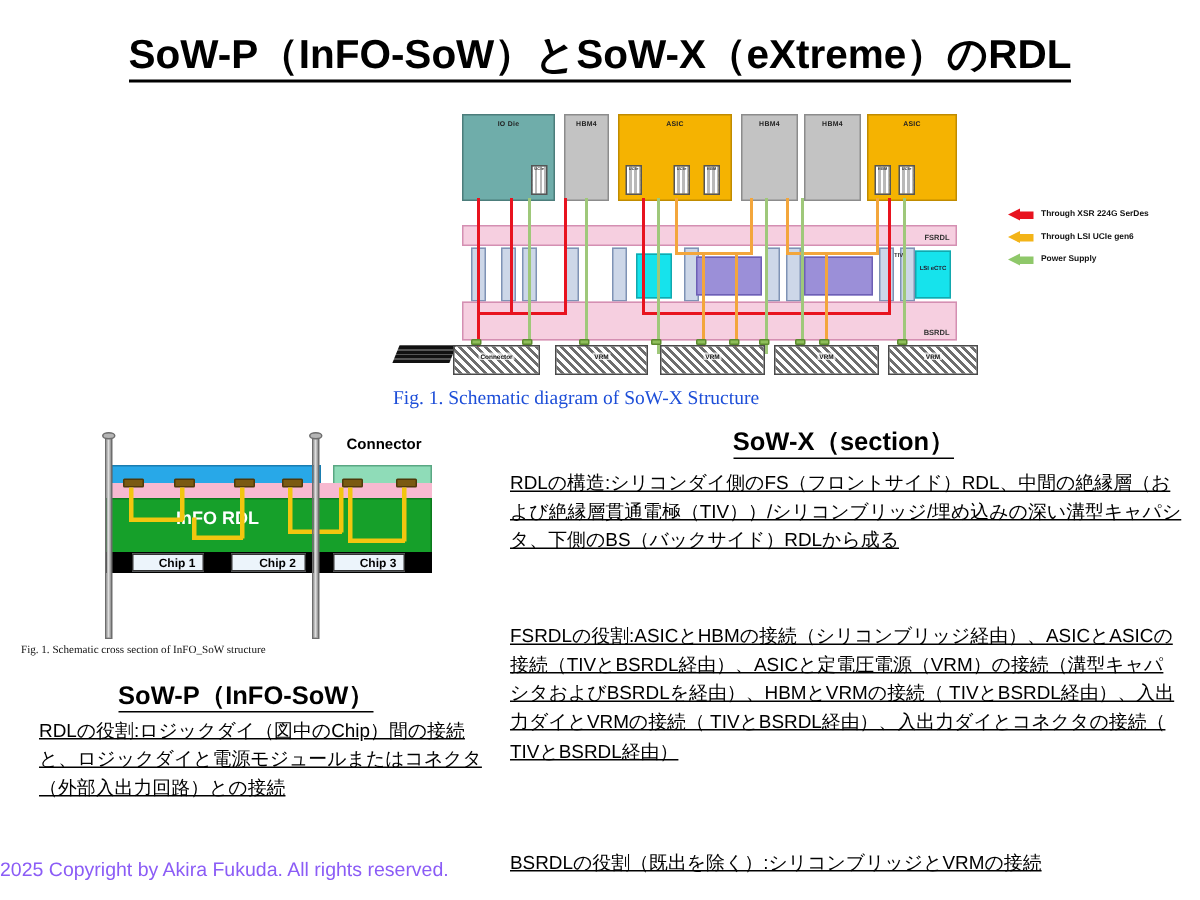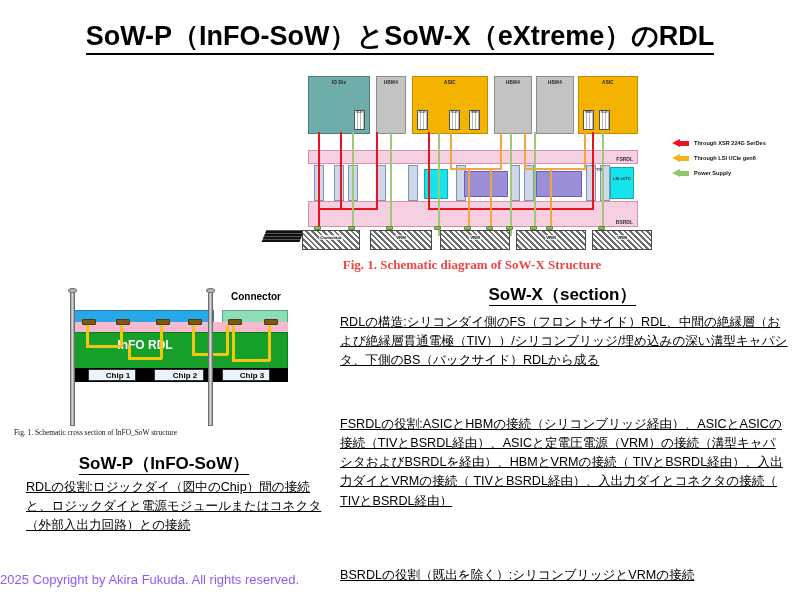--- a/index.html
+++ b/index.html
@@ -94,22 +94,22 @@
   .arrow b{
     position:absolute;left:9px;top:0;width:0;height:0;display:block;
     border-top:4.5px solid transparent;border-bottom:4.5px solid transparent;
   }
   .arrow.rev i{left:6px;}
   .arrow.rev b{left:0;border-left:none;}
   .legend-text{font-size:5.6px;font-weight:700;color:#111;white-space:nowrap;}
 
   
   #sowx-caption{
-    position:absolute;left:262px;top:257px;width:420px;text-align:center;
-    font-family:"Liberation Serif","DejaVu Serif",serif;font-size:13px;color:#ef4444;font-weight:bold;
+    position:absolute;left:262px;top:257px;width:420px;text-align:left;
+    font-family:"Liberation Serif","DejaVu Serif",serif;font-size:13px;color:#1d4ed8;
   }
   #sowp-caption{
     position:absolute;left:14px;top:428px;width:300px;text-align:left;
     font-family:"Liberation Serif","DejaVu Serif",serif;font-size:7.4px;color:#111;
   }
 
   
   #sowp-figure{position:absolute;left:22px;top:286px;width:290px;height:140px;}
   #thermal-module{
     position:absolute;left:38px;top:94px;width:228px;height:34px;

